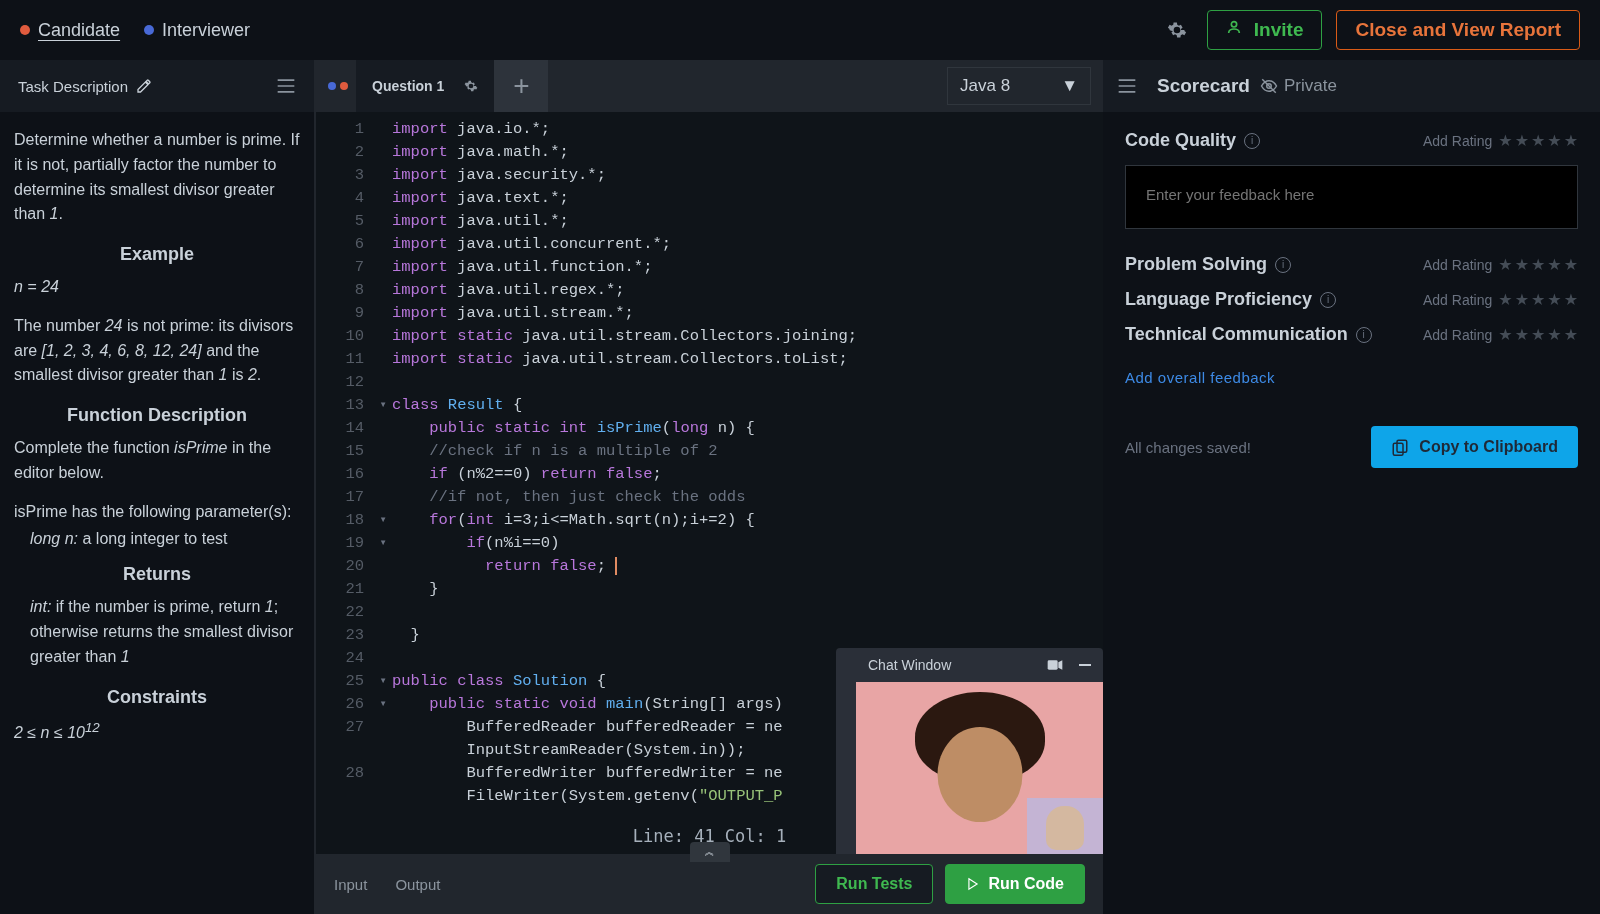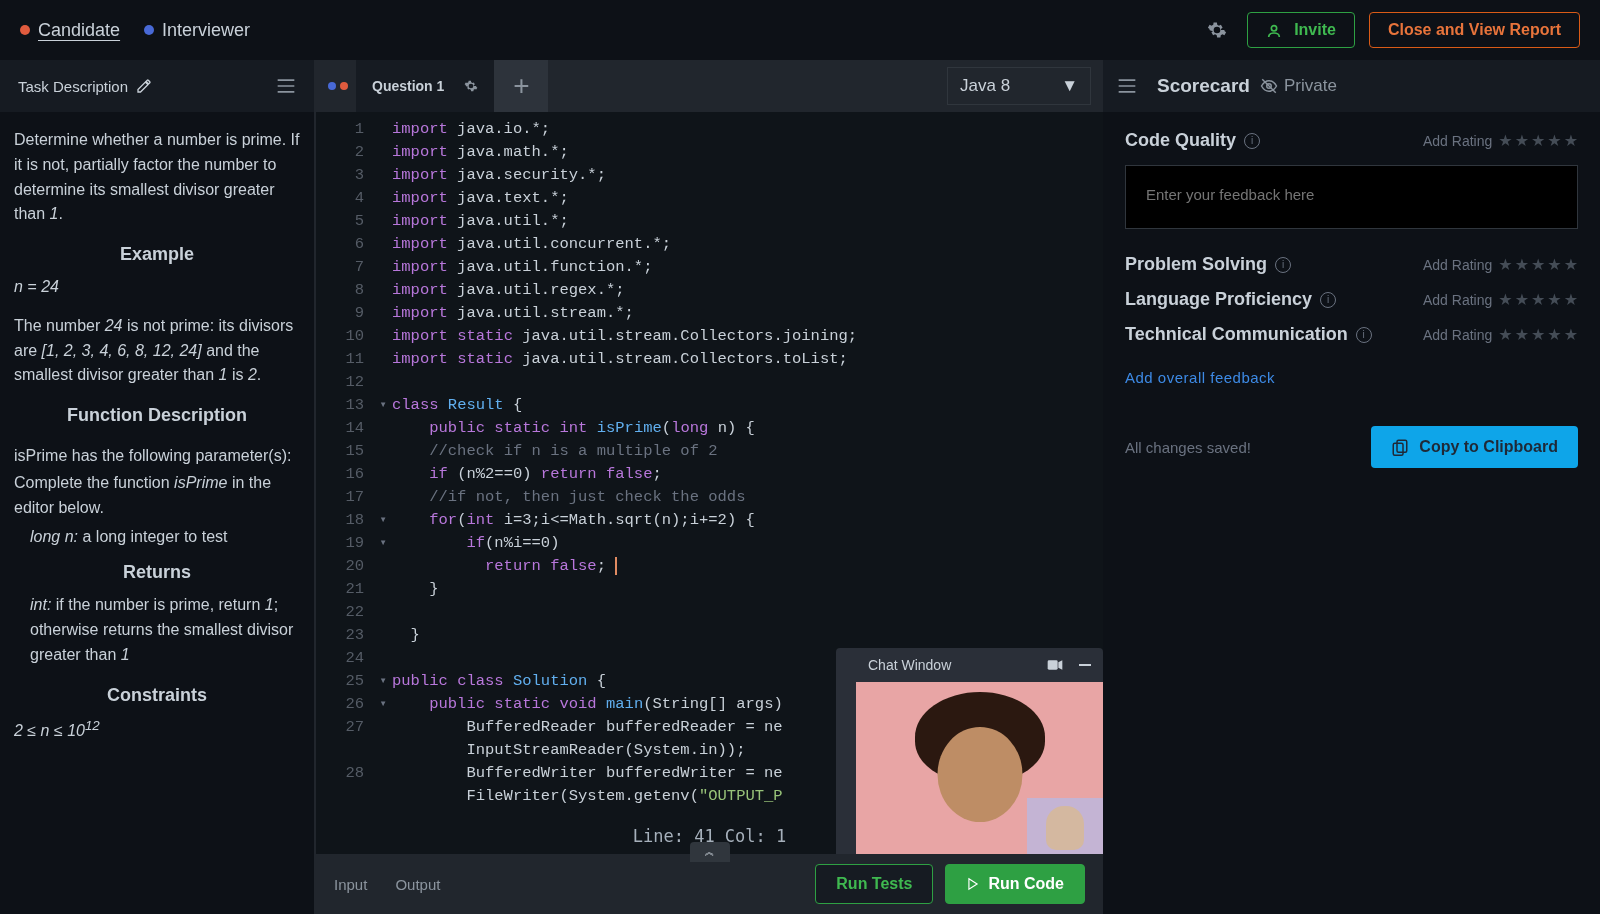--- a/index.html
+++ b/index.html
@@ -18,21 +18,21 @@
   align-items: center;
   padding: 0 20px;
   background: #0d1117;
 }
 .role-tabs { display: flex; gap: 24px; }
 .role-tab { display: flex; align-items: center; gap: 8px; font-size: 18px; cursor: pointer; }
 .role-dot { width: 10px; height: 10px; border-radius: 50%; }
 .role-tab.active { text-decoration: underline; text-underline-offset: 4px; }
 .topbar-right { margin-left: auto; display: flex; align-items: center; gap: 14px; }
 .gear-btn { color: #8b949e; cursor: pointer; padding: 6px; }
-.btn { padding: 8px 18px; border-radius: 4px; font-size: 16px; font-weight: 600; cursor: pointer; border: 1px solid; background: transparent; display: inline-flex; align-items: flex-end; gap: 12px;}
+.btn { padding: 8px 18px; border-radius: 4px; font-size: 19px; font-weight: 600; cursor: pointer; border: 1px solid; background: transparent; display: inline-flex; align-items: flex-start; gap: 12px;}
 .btn-green { border-color: #2ea043; color: #3fb950; }
 .btn-orange { border-color: #d95b17; color: #e8743b; }
 .main { display: flex; height: 854px; }
 .left-panel { width: 316px; background: #0d1117; border-right: 2px solid #21262d; display: flex; flex-direction: column;}
 .left-header { height: 52px; background: #161b22; display: flex; align-items: center; padding: 0 18px; }
 .left-header-title { font-size: 15px; }
 .edit-icon { margin-left: 8px; }
 .hamburger-icon { margin-left: auto; color: #8b949e; cursor:pointer;}
 .task-body { padding: 16px 14px; overflow-y: auto; font-size: 16px; line-height: 1.55; }
 .task-body p { margin-bottom: 14px; }
@@ -135,22 +135,22 @@
             <path d="M2 2h20M2 9h20M2 16h20"></path>
           </svg>
       </span>
     </div>
     <div class="task-body">
       <p><span>Determine whether a number is prime. If it is not, partially factor the number to determine its smallest divisor greater than </span><em>1</em><span>.</span></p>
       <h3>Example</h3>
       <p><em>n = 24</em></p>
       <p><span>The number </span><em>24</em><span> is not prime: its divisors are </span><em>[1, 2, 3, 4, 6, 8, 12, 24]</em><span> and the smallest divisor greater than </span><em>1</em><span> is </span><em>2</em><span>.</span></p>
       <h3>Function Description</h3>
+      <p style="margin-bottom:4px;"><span>Complete the function </span><em>isPrime</em><span> in the editor below.</span></p>
       <p style="margin-top:14px;margin-bottom:2px;">isPrime has the following parameter(s):</p>
-      <p style="margin-bottom:4px;"><span>Complete the function </span><em>isPrime</em><span> in the editor below.</span></p>
       <p style="margin-bottom:2px; padding-left:16px;"><em>long n:</em><span>  a long integer to test</span></p>
       <h3>Returns</h3>
       <p style="padding-left:16px;"><em>int:</em><span> if the number is prime, return </span><em>1</em><span>; otherwise returns the smallest divisor greater than </span><em>1</em></p>
       <h3>Constraints</h3>
       <p><em><span>2 ≤ n ≤ 10</span><sup>12</sup></em></p>
     </div>
   </div>
 
   <div class="center-panel">
     <div class="tab-row">

